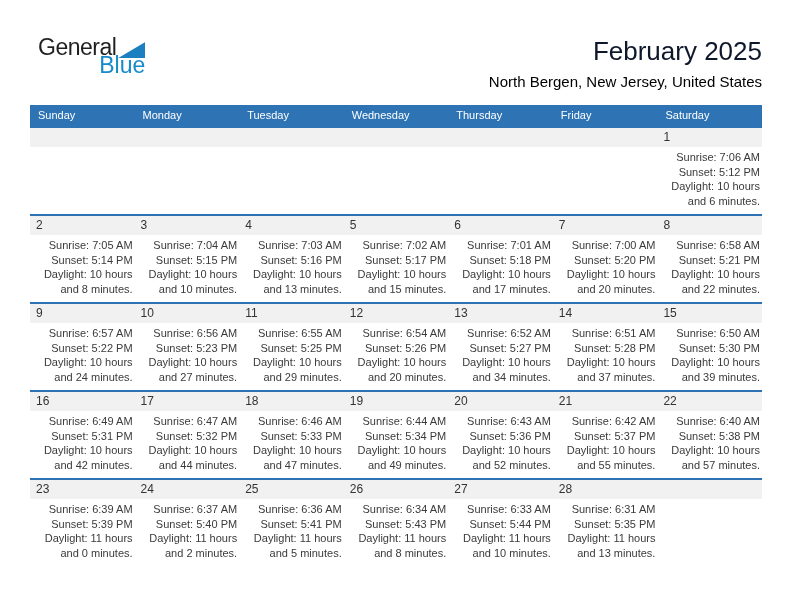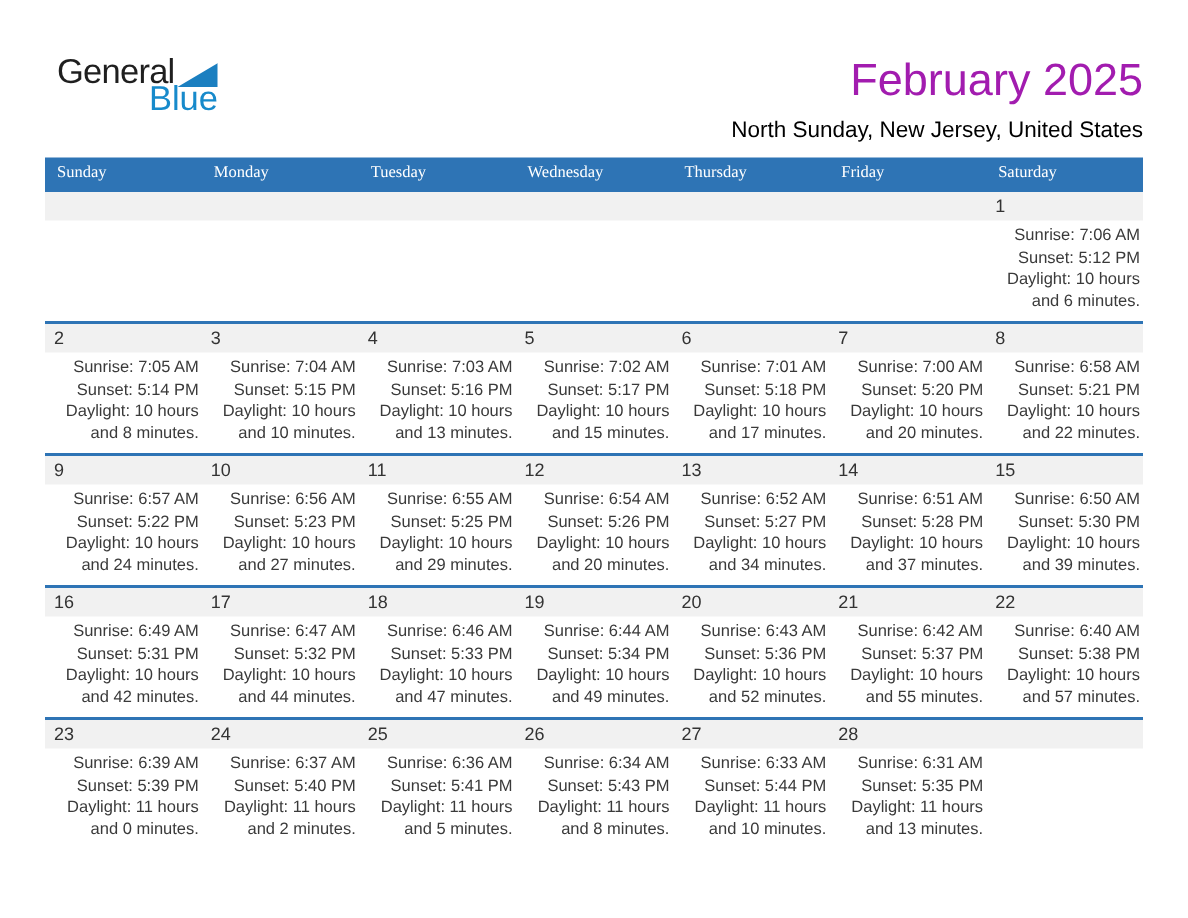--- a/index.html
+++ b/index.html
@@ -13,27 +13,27 @@
   .logo-line1 { display:flex; align-items:flex-end; }
   .logo-general { font-size:23px; color:#1f1f1f; letter-spacing:-0.5px; line-height:1; }
   .logo-flag {
     width:27px; height:16px; margin-left:2px; margin-bottom:1px;
     background:var(--accent-blue,#1b7fc0);
     clip-path:polygon(0 100%, 100% 0, 100% 100%);
   }
   .logo-blue { font-size:23px; color:var(--logo-blue,#178acb); text-align:right; line-height:1; margin-top:-5px; }
   
   .titleblock { position:absolute; right:30px; top:37px; text-align:right; }
-  .title { font-size:30px; color:#a21caf; line-height:1.15; }
+  .title { font-size:26px; color:#0f172a; line-height:1.15; }
   .subtitle { font-size:15px; color:#000; margin-top:6px; }
   
   .calendar { position:absolute; left:30px; top:105px; width:732px; }
   .cal-header {
     display:grid; grid-template-columns:repeat(7,1fr);
-    background:var(--header-bg,#2e74b5); height:21px;font-family:Liberation Serif, serif;
+    background:var(--header-bg,#2e74b5); height:21px;
   }
   .cal-header-cell { color:#fff; font-size:11px; line-height:21px; padding-left:8px; white-space:nowrap; }
   .week { border-top:2px solid var(--row-border,#2e74b5); height:88px; }
   .day-strip {
     display:grid; grid-template-columns:repeat(7,1fr);
     background:var(--strip-bg,#f1f1f1); height:19px;
   }
   .day-num { font-size:12px; line-height:19px; padding-left:6px; color:#333; }
   .details { display:grid; grid-template-columns:repeat(7,1fr); }
   .cell-details { padding:3px 2px 0 6px; font-size:11px; line-height:14.5px; color:#3a3a3a;text-align:right; }
@@ -47,21 +47,21 @@
   <div class="logo">
     <div class="logo-line1">
       <span class="logo-general">General</span>
       <span class="logo-flag"></span>
     </div>
     <div class="logo-blue">Blue</div>
   </div>
 
   <div class="titleblock">
     <div class="title">February 2025</div>
-    <div class="subtitle">North Sunday, New Jersey, United States</div>
+    <div class="subtitle">North Bergen, New Jersey, United States</div>
   </div>
 
   <div class="calendar">
     <div class="cal-header">
         <div class="cal-header-cell">Sunday</div>
         <div class="cal-header-cell">Monday</div>
         <div class="cal-header-cell">Tuesday</div>
         <div class="cal-header-cell">Wednesday</div>
         <div class="cal-header-cell">Thursday</div>
         <div class="cal-header-cell">Friday</div>

